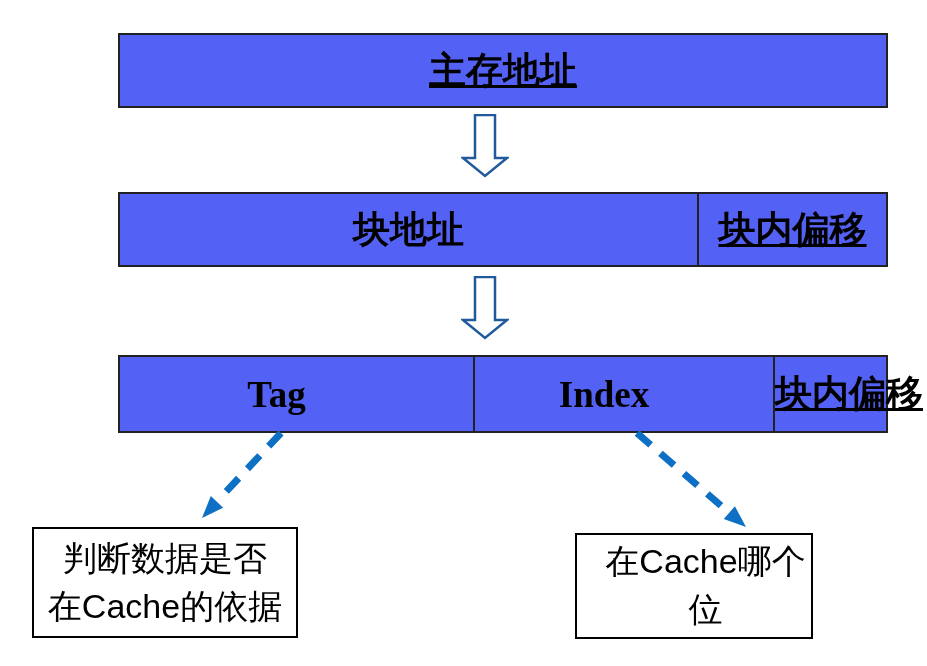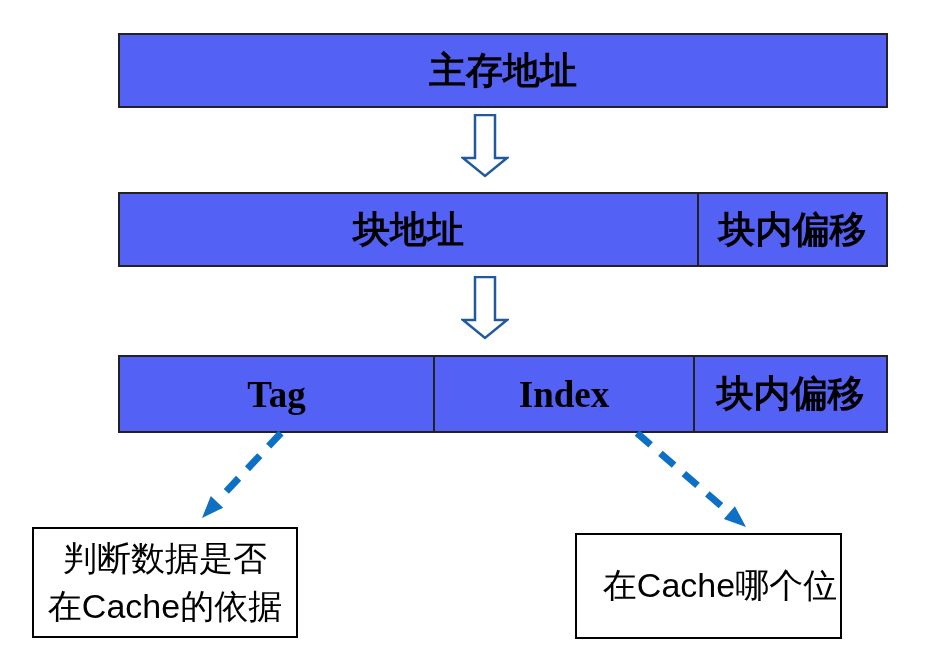--- a/index.html
+++ b/index.html
@@ -25,32 +25,32 @@
   
   .bar{
     position:absolute;left:118px;width:770px;
     background:var(--bar-fill);
     border:2px solid var(--bar-border);
     box-sizing:border-box;
     display:flex;
   }
   .bar1{top:33px;height:75px;}
   .bar2{top:192px;height:75px;text-align:right;}
-  .bar3{top:355px;height:78px;}
+  .bar3{top:355px;height:78px;gap:40px;}
   .cell{
     display:flex;align-items:center;justify-content:center;
     box-sizing:border-box;
     color:var(--text);
     font-family:"Liberation Serif","DejaVu Serif",serif;
     font-weight:bold;
     font-size:37px;
     white-space:nowrap;
   }
   .cell + .cell{border-left:2px solid var(--bar-border);}
-  .cell.grow{flex:1 1 auto;}
+  .cell.grow{flex:1 1 auto;text-decoration:underline;}
   .bar2 .c0{flex:0 0 577px;}
   .bar3 .c0{flex:0 0 313px;}
   .bar3 .c1{flex:0 0 260px;}
 
   
   .block-arrow{position:absolute;left:461px;width:48px;height:64px;}
   .block-arrow.a1{top:114px;}
   .block-arrow.a2{top:276px;}
   .block-arrow polygon{
     fill:var(--block-arrow-fill);
@@ -77,21 +77,21 @@
     box-sizing:border-box;
     display:flex;flex-direction:column;
     align-items:center;justify-content:center;
     text-align:center;
     color:var(--text);
     font-family:"Liberation Sans","DejaVu Sans",sans-serif;
     font-size:34px;
     line-height:1.4;
   }
   .note-left{left:32px;top:527px;width:266px;height:111px;}
-  .note-right{left:575px;top:533px;width:267px;height:106px;padding-left:23px;}
+  .note-right{left:575px;top:533px;width:238px;height:106px;padding-left:23px;}
 </style>
 </head>
 <body>
 
 <div class="canvas">
 
   <div class="bar bar1">
     <div class="cell grow">主存地址</div>
   </div>
 

